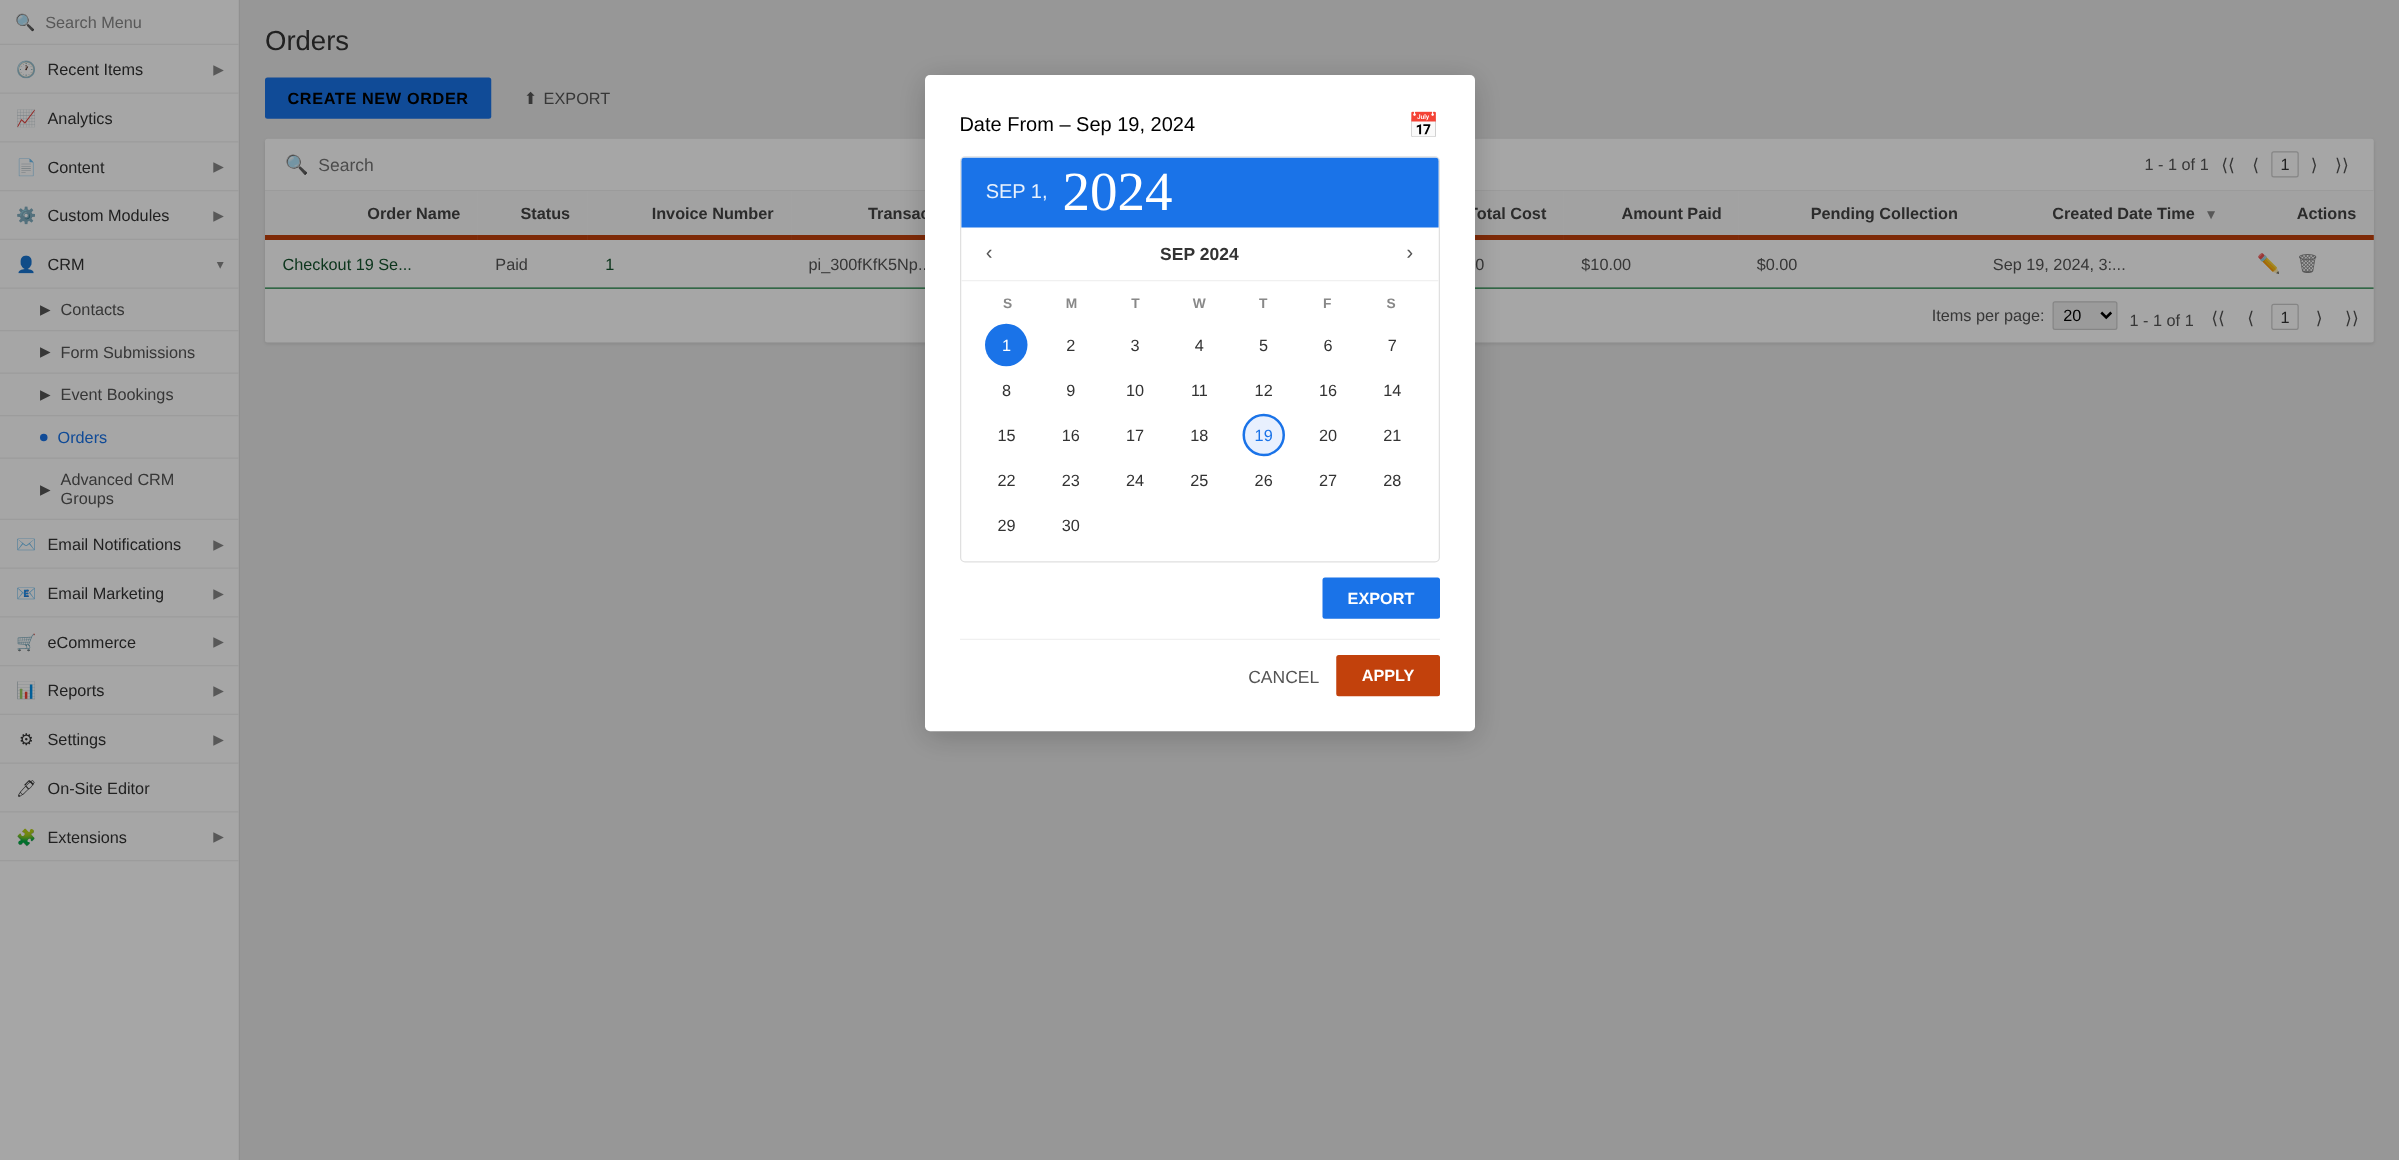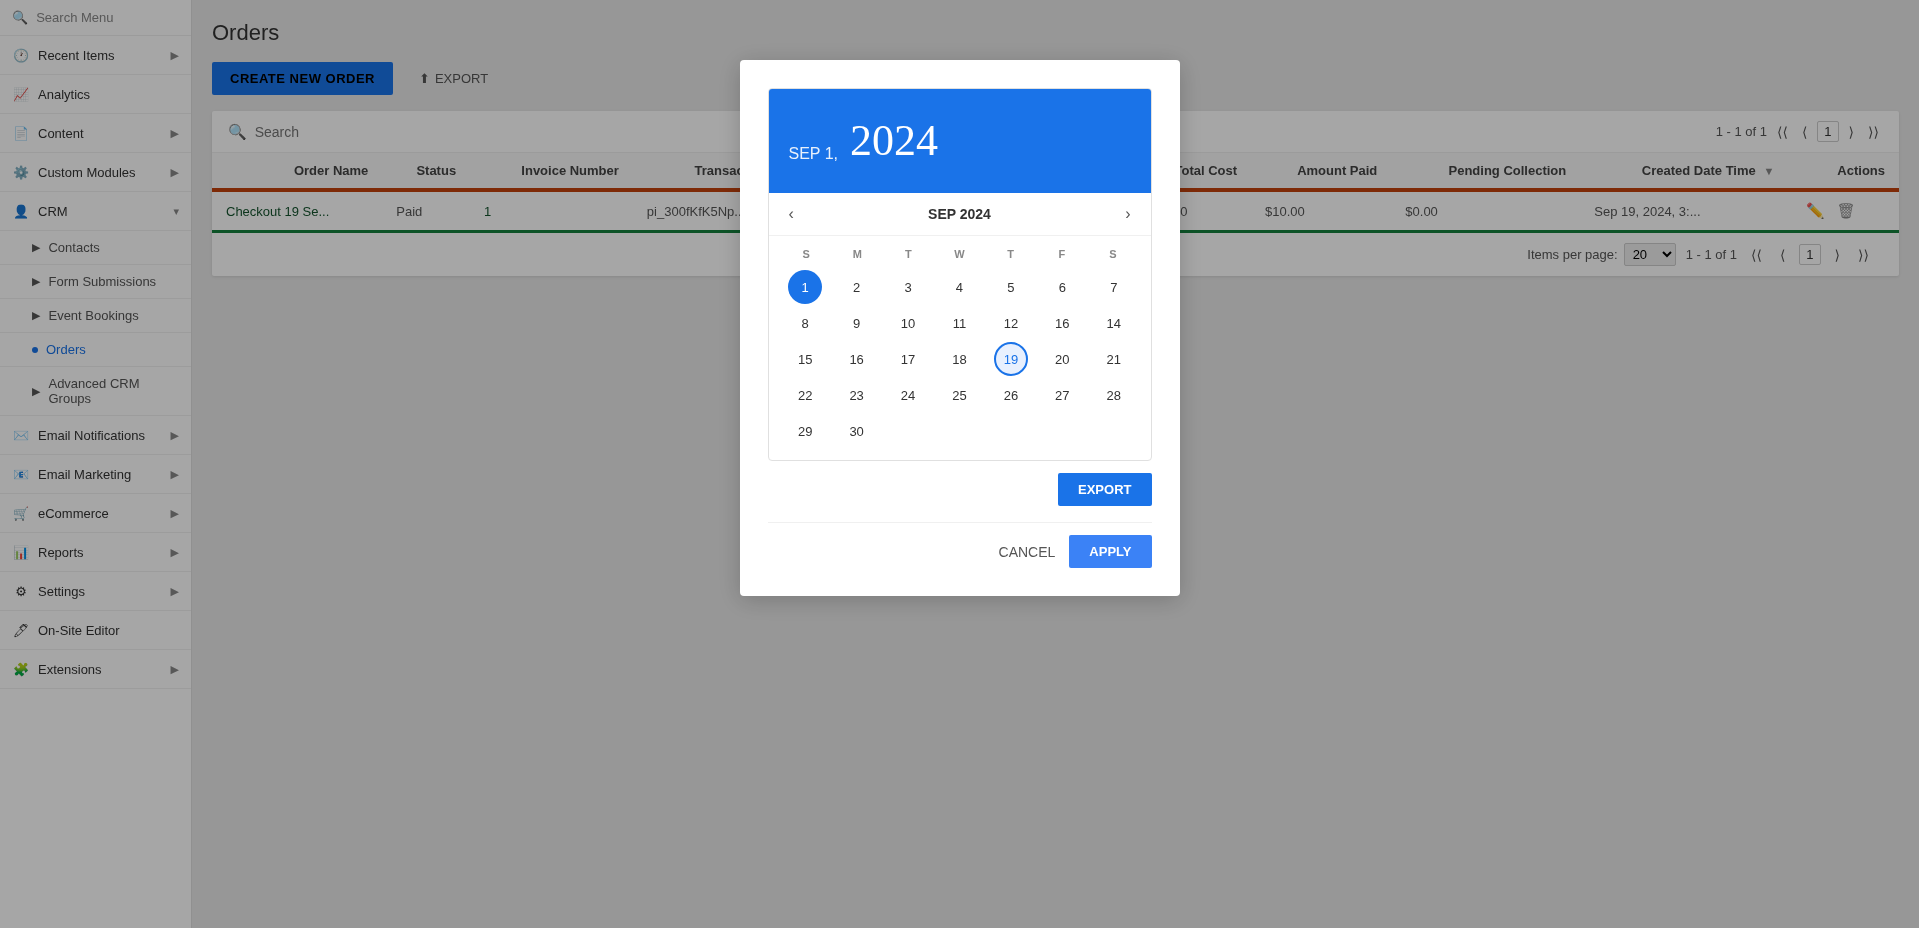--- a/index.html
+++ b/index.html
@@ -181,25 +181,25 @@
     .action-icon {
       cursor: pointer;
       color: #888;
       font-size: 15px;
       padding: 2px 4px;
     }
     .sort-icon { color: #888; font-size: 11px; margin-left: 4px; }
 
     .table-footer {
       display: flex;
-      align-items: center;
+      align-items: flex-end;
       justify-content: flex-end;
-      padding: 10px 26px;
+      padding: 10px 8px;
       gap: 10px;
-      border-top: 3px solid #15803d;
+      border-top: 1px solid #15803d;
       font-size: 13px;
       color: #555;
     }
     .items-per-page {
       display: flex;
       align-items: center;
       gap: 6px;
     }
     .items-per-page select {
       border: 1px solid #ccc;
@@ -253,23 +253,23 @@
     
     .calendar {
       border: 1px solid #e0e0e0;
       border-radius: 4px;
       overflow: hidden;
       margin-bottom: 12px;
     }
     .calendar-year-header {
       background: #1a73e8;
       color: #fff;
-      padding: 30px 20px;
-      display: flex;
-      align-items: flex-end;
+      padding: 6px 20px;
+      display: flex;
+      align-items: center;
       gap: 12px;
     }
     .cal-month-small {
       font-size: 16px;
       font-weight: 400;
       opacity: 0.9;
     }
     .cal-year-big {
       font-size: 44px;
       font-weight: 400;
@@ -368,21 +368,21 @@
     }
     .btn-cancel {
       background: none;
       border: none;
       color: #555;
       font-size: 14px;
       cursor: pointer;
       padding: 8px 14px;
     }
     .btn-apply {
-      background: #3b82f6;
+      background: #c2410c;
       color: #fff;
       border: none;
       padding: 9px 20px;
       font-size: 13px;
       font-weight: 600;
       cursor: pointer;
       border-radius: 2px;
       text-align: center;
     }
 
@@ -576,20 +576,30 @@
         <button class="pagination-btn">⟩</button>
         <button class="pagination-btn">⟩⟩</button>
       </div>
     </div>
   </div>
 </div>
 
 <div class="overlay">
   <div class="modal">
 
+    <div class="date-from-row">
+      <span>
+        <span>Date From</span>
+        <span> – </span>
+        <span>Sep 19, 2024</span>
+      </span>
+      <button class="calendar-icon-btn">
+        <span>📅</span>
+      </button>
+    </div>
 
     <div class="calendar">
       <div class="calendar-year-header">
         <span class="cal-month-small">SEP 1,</span>
         <span class="cal-year-big">2024</span>
       </div>
       <div class="calendar-nav">
         <button class="calendar-nav-btn">‹</button>
         <span class="calendar-month-label">SEP 2024</span>
         <button class="calendar-nav-btn">›</button>

